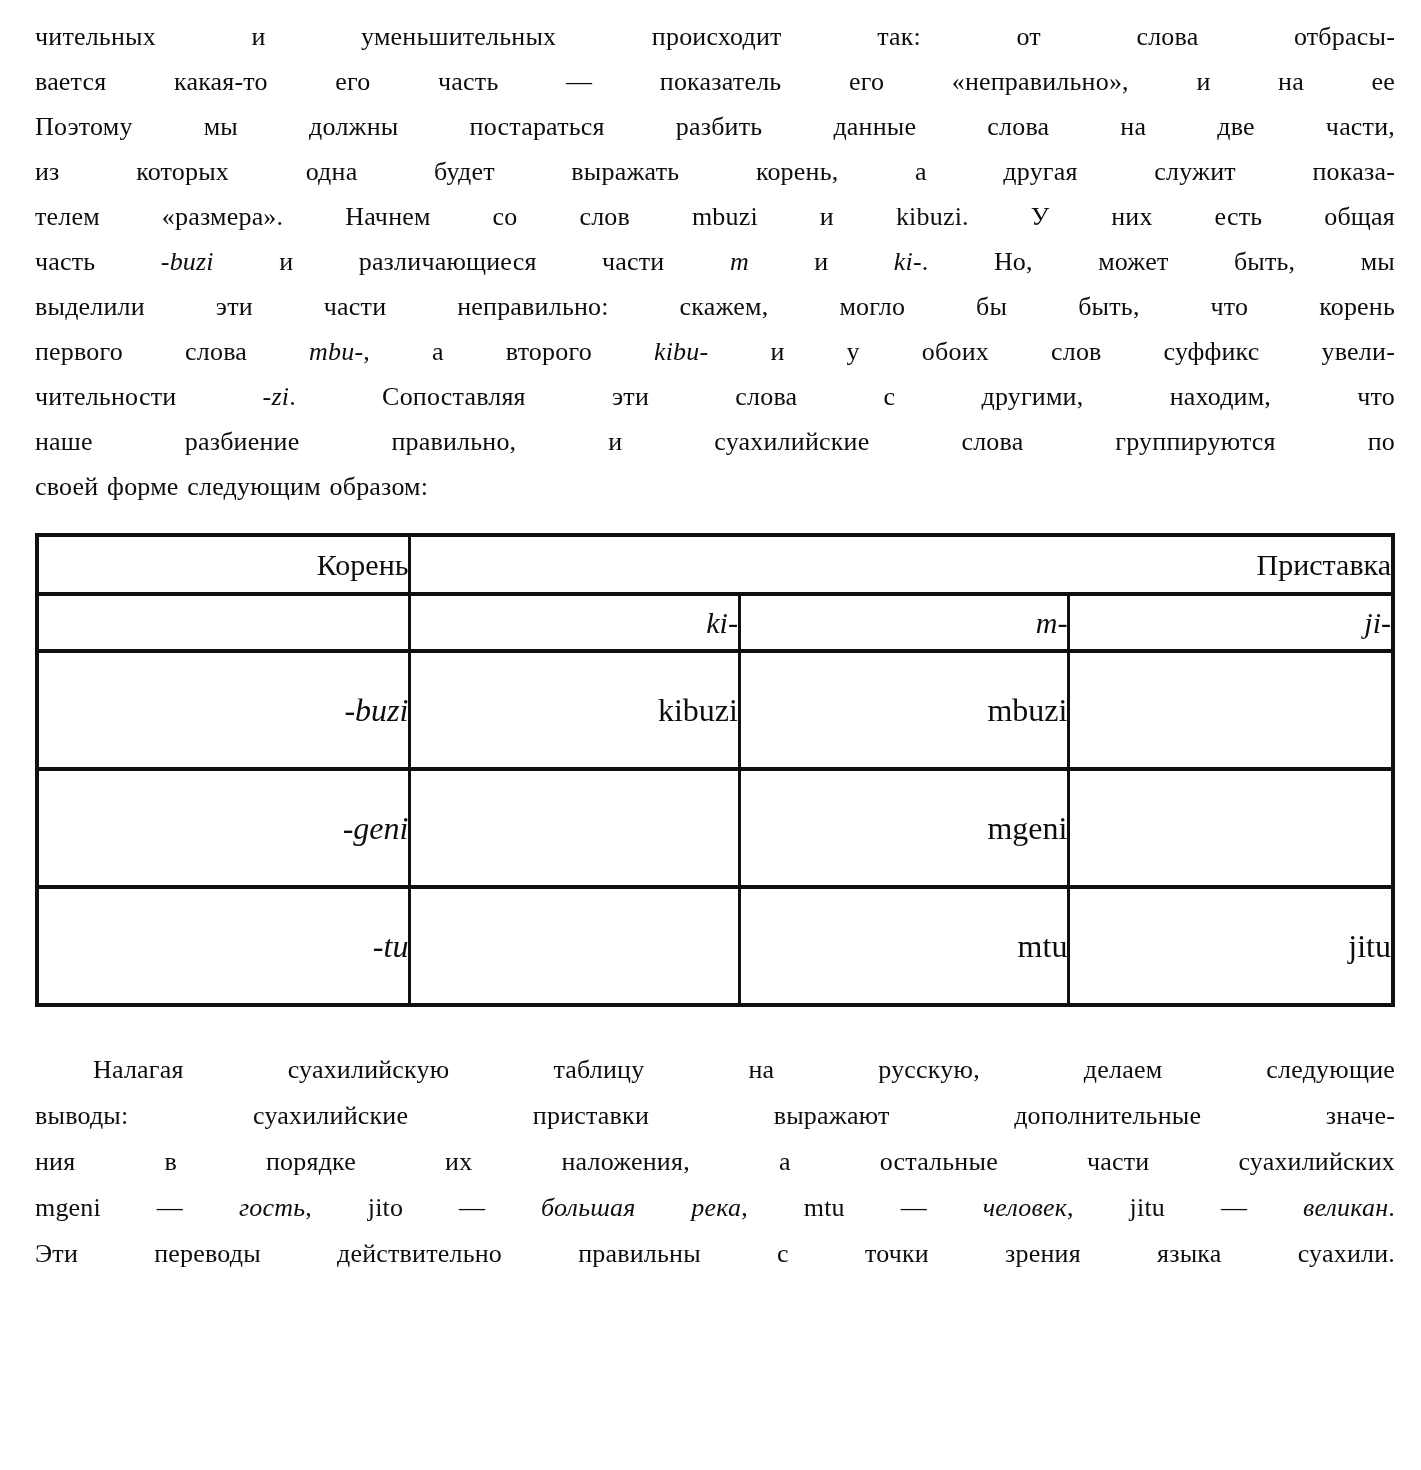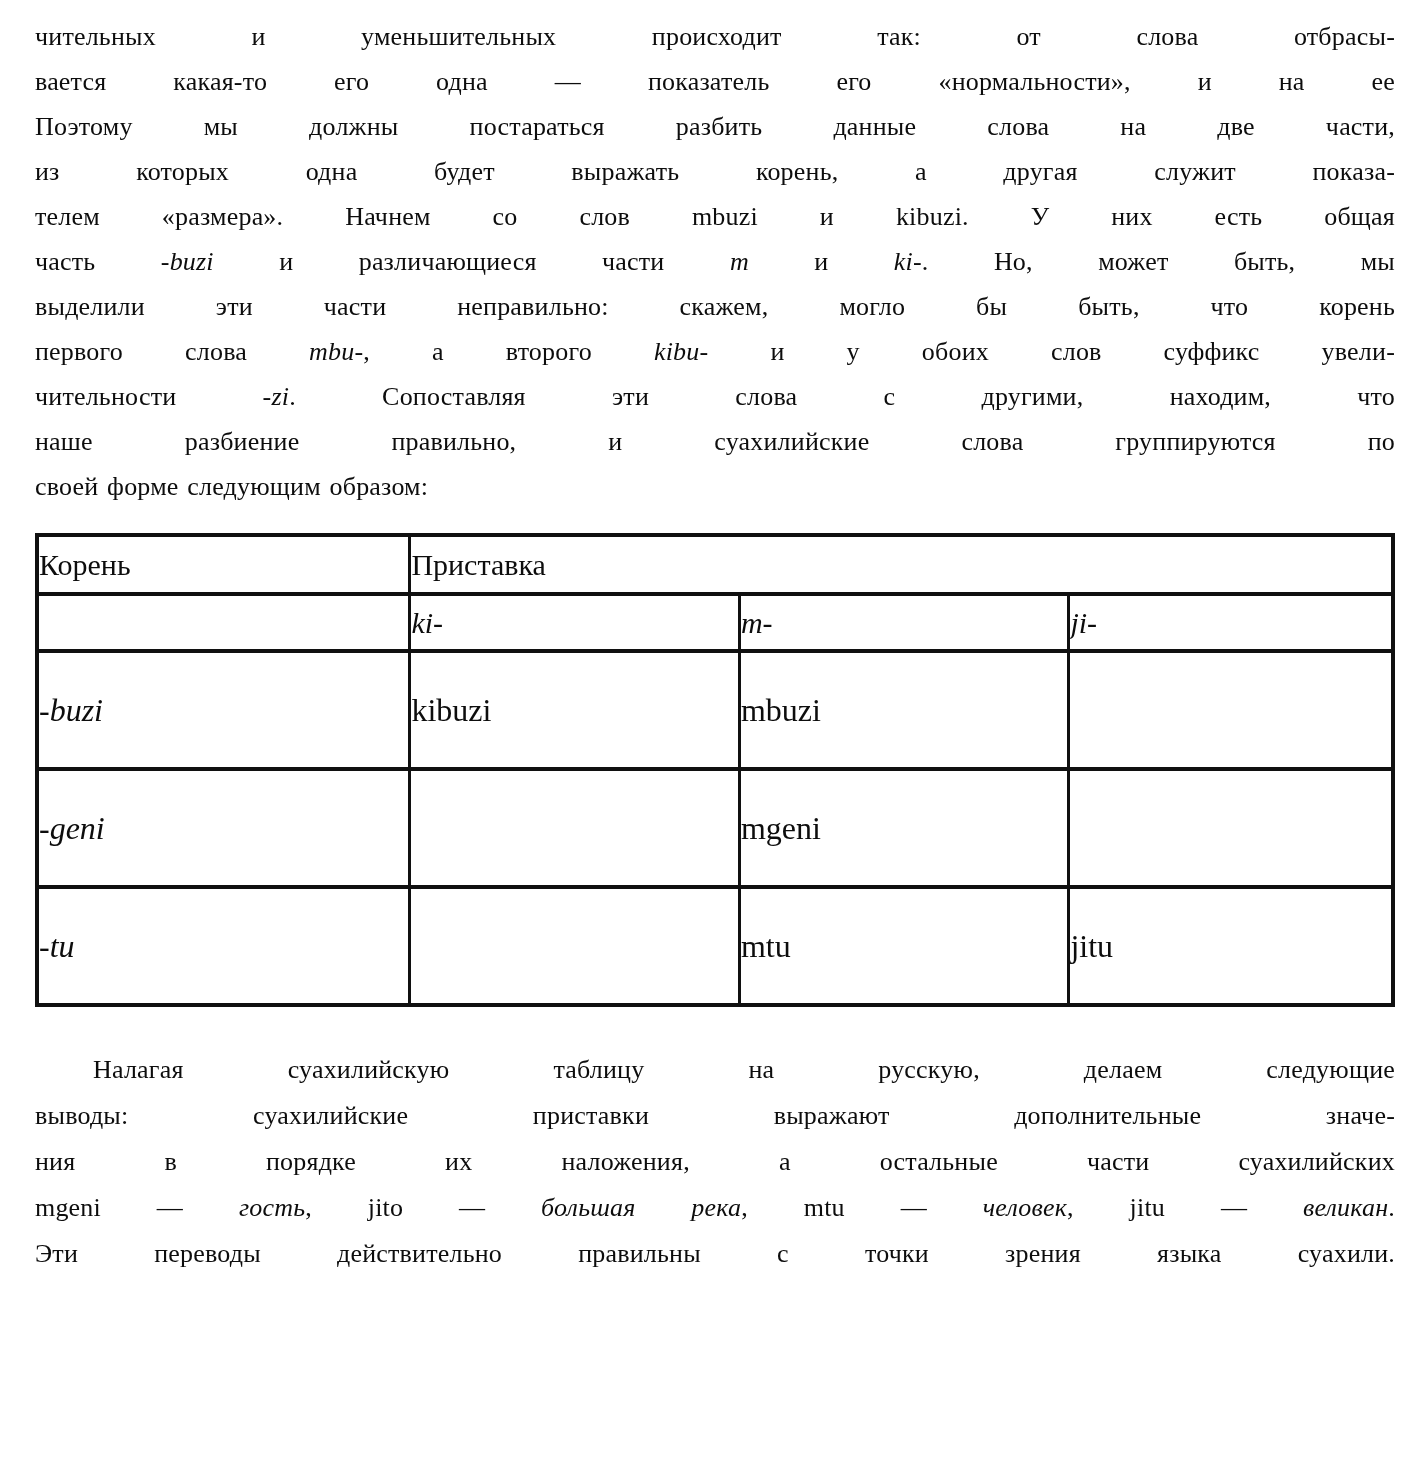--- a/index.html
+++ b/index.html
@@ -45,21 +45,21 @@
     width: 100%;
     margin-top: 24px;
     border-collapse: collapse;
     table-layout: fixed;
     border: 4px solid #101010;
   }
   table.morph th, table.morph td {
     border: 3px solid #101010;
     border-top-width: 4px;
     border-bottom-width: 4px;
-    text-align: left;
+    text-align: right;
     vertical-align: middle;
     font-weight: normal;
     padding: 0;
     overflow: hidden;
   }
   tr.hdr1 th { height: 55px; font-size: 30px; }
   tr.hdr2 th { height: 53px; font-size: 30px; font-style: italic; }
   tbody td { height: 114px; font-size: 32px; }
   td.root-cell { font-style: italic; }
   col.c-root { width: 27.5%; }
@@ -67,21 +67,21 @@
   col.c-m    { width: 24.3%; }
   col.c-ji   { width: 23.9%; }
 </style>
 </head>
 <body>
 
 <div class="page">
 
   <div class="para">
       <div class="line"><span>чительных и уменьшительных происходит так: от слова отбрасы-</span></div>
-      <div class="line"><span>вается какая-то его одна — показатель его «нормальности», и на ее</span></div>
+      <div class="line"><span>вается какая-то его часть — показатель его «неправильно», и на ее</span></div>
       <div class="line"><span>Поэтому мы должны постараться разбить данные слова на две части,</span></div>
       <div class="line"><span>из которых одна будет выражать корень, а другая служит показа-</span></div>
       <div class="line"><span>телем «размера». Начнем со слов mbuzi и kibuzi. У них есть общая</span></div>
       <div class="line"><span>часть </span><span class="it">-buzi</span><span> и различающиеся части </span><span class="it">m</span><span> и </span><span class="it">ki-</span><span>. Но, может быть, мы</span></div>
       <div class="line"><span>выделили эти части неправильно: скажем, могло бы быть, что корень</span></div>
       <div class="line"><span>первого слова </span><span class="it">mbu-</span><span>, а второго </span><span class="it">kibu-</span><span> и у обоих слов суффикс увели-</span></div>
       <div class="line"><span>чительности </span><span class="it">-zi</span><span>. Сопоставляя эти слова с другими, находим, что</span></div>
       <div class="line"><span>наше разбиение правильно, и суахилийские слова группируются по</span></div>
       <div class="line flush"><span>своей форме следующим образом:</span></div>
     </div>

